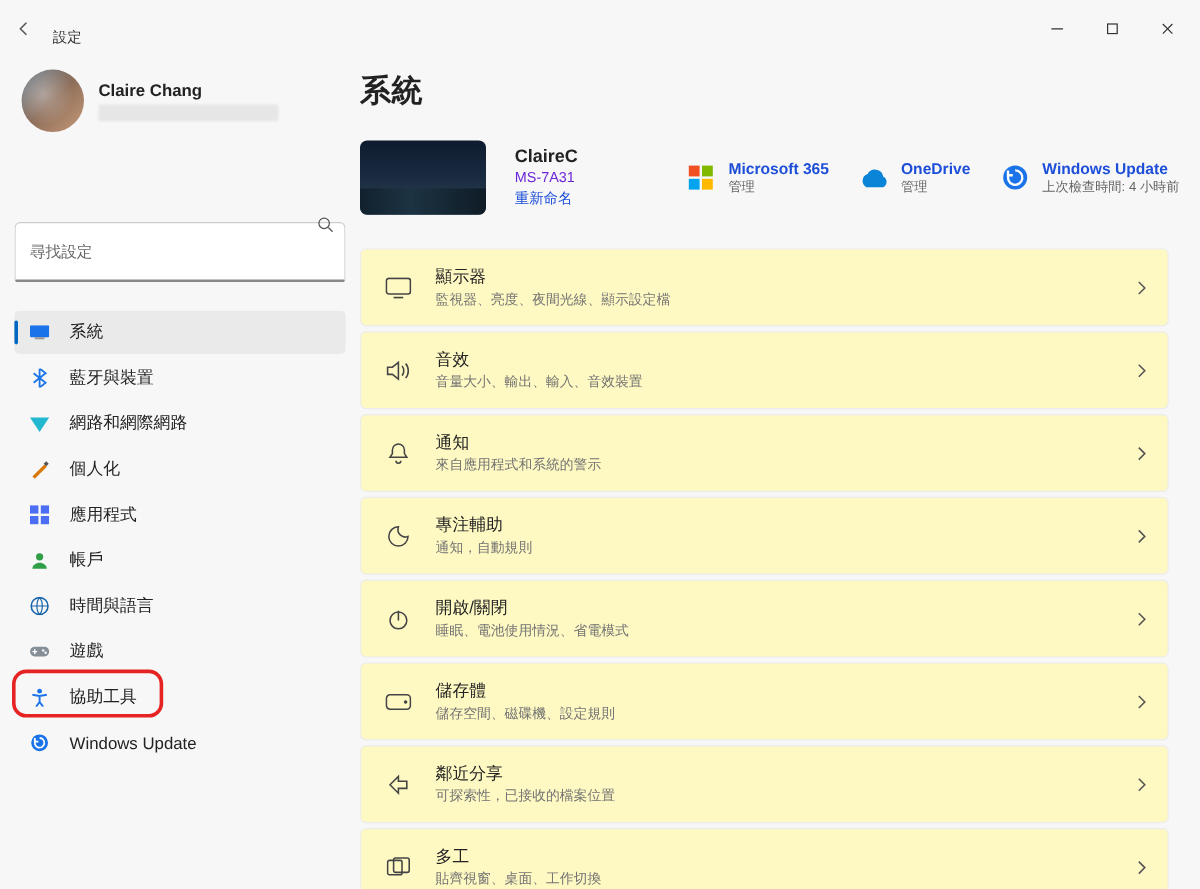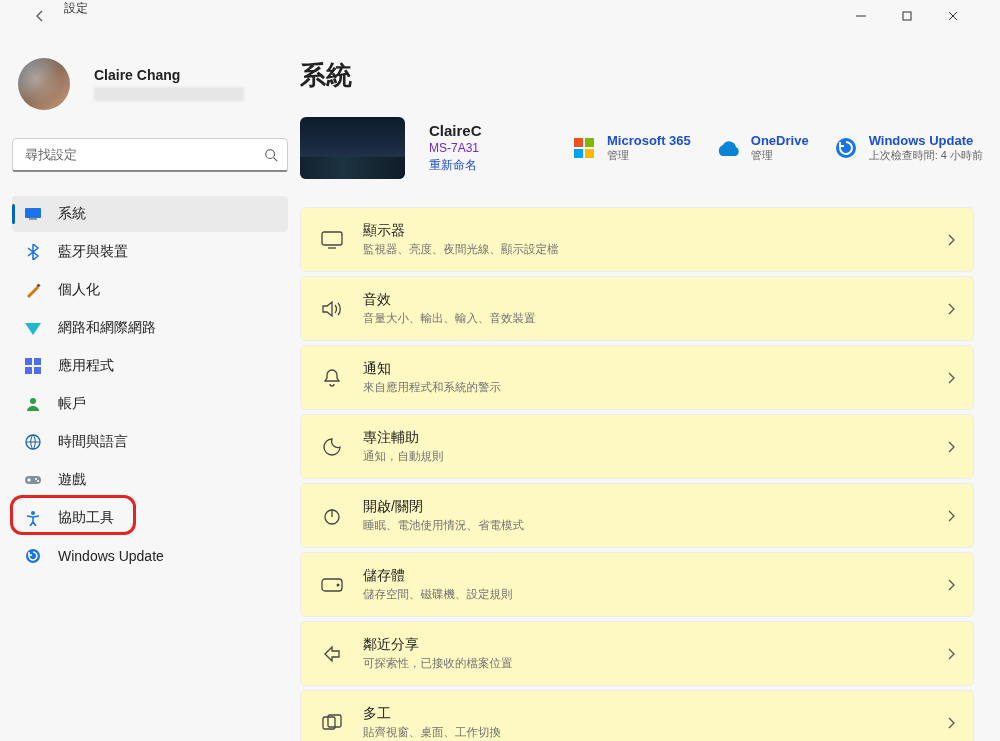--- a/index.html
+++ b/index.html
@@ -1,33 +1,33 @@
 <!DOCTYPE html>
 <html><head>
 <meta charset="utf-8">
 <style>
 * { box-sizing: border-box; margin: 0; padding: 0; font-family: "Segoe UI", "Microsoft JhengHei", sans-serif; }
 body { width: 1000px; height: 741px; background: #f7f7f7; overflow: hidden; }
 
-.titlebar { display: flex; align-items: flex-start; height: 40px; padding: 0 24px; }
+.titlebar { display: flex; align-items: flex-end; height: 40px; padding: 0 4px; }
 .back-btn { width: 32px; height: 32px; display: flex; align-items: center; justify-content: center; cursor: pointer; border-radius: 4px; }
 .title { font-size: 12px; color: #333; margin-left: 8px; }
 .win-controls { margin-left: auto; display: flex; }
 .win-btn { width: 46px; height: 32px; display: flex; align-items: center; justify-content: center; cursor: pointer; }
 
 .layout { display: flex; height: calc(741px - 40px); }
 .sidebar { width: 300px; padding: 10px 12px 0 12px; display: flex; flex-direction: column; }
-.user-block { display: flex; align-items: center; gap: 24px; padding: 8px 6px 14px 6px; }
+.user-block { display: flex; align-items: center; gap: 12px; padding: 8px 6px 14px 6px; }
 .avatar { width: 52px; height: 52px; border-radius: 50%; background: linear-gradient(135deg, #6b7c8a 0%, #8d6e5a 50%, #c99a78 100%); overflow: hidden; position: relative; }
 .avatar::after { content:""; position:absolute; inset:0; background: radial-gradient(circle at 35% 40%, rgba(255,255,255,.35), transparent 55%); }
 .user-name { font-size: 14px; font-weight: 600; color: #222; }
 .user-sub { width: 150px; height: 14px; background: #e6e6e6; margin-top: 4px; border-radius: 2px; filter: blur(1px); }
 
 .search-wrap { position: relative; margin: 14px 0 24px 0; }
-.search-input { width: 100%; height: 34px; border: 1px solid #ccc; border-bottom: 2px solid #888; border-radius: 5px 5px 3px 3px; padding: 0 34px 0 12px; font-size: 13px; background: #fff; color: #333; }
+.search-input { width: 100%; height: 50px; border: 1px solid #ccc; border-bottom: 2px solid #888; border-radius: 5px 5px 3px 3px; padding: 0 34px 0 12px; font-size: 13px; background: #fff; color: #333; margin-top: 47px; }
 .search-input::placeholder { color: #666; }
 .search-icon { position: absolute; right: 10px; top: 50%; transform: translateY(-50%); color: #555; }
 
 .nav { list-style: none; display: flex; flex-direction: column; gap: 2px; }
 .nav-item { display: flex; align-items: center; gap: 16px; padding: 8px 12px; border-radius: 4px; font-size: 14px; color: #222; cursor: pointer; position: relative; height: 36px; }
 .nav-item.selected { background: #eaeaea; }
 .nav-item.selected::before { content: ""; position: absolute; left: 0; top: 8px; bottom: 8px; width: 3px; background: #0067c0; border-radius: 2px; }
 .nav-ico { width: 18px; height: 18px; display: flex; align-items: center; justify-content: center; flex: 0 0 18px; }
 
 .highlight-box { position: absolute; border: 3px solid #e62323; border-radius: 12px; pointer-events: none; }
@@ -120,34 +120,34 @@
       <li class="nav-item">
         <span class="nav-ico">
             <svg width="14" height="16" viewBox="0 0 14 16">
               <path d="M7 0v16l5-4-10-8m0 8 10-8-5-4" fill="none" stroke="#1a73e8" stroke-width="1.5"></path>
             </svg>
           </span>
         <span>藍牙與裝置</span>
       </li>
       <li class="nav-item">
         <span class="nav-ico">
+            <svg width="16" height="14" viewBox="0 0 16 14">
+              <path d="M8 14 0 2h16z" fill="#22b8cf"></path>
+            </svg>
+          </span>
+        <span>網路和網際網路</span>
+      </li>
+      <li class="nav-item">
+        <span class="nav-ico">
             <svg width="16" height="16" viewBox="0 0 16 16">
               <path d="M2 14 12 4l2 2L4 16z" fill="#d97706"></path>
               <rect x="12" y="2" width="3" height="3" fill="#555" transform="rotate(45 13.5 3.5)"></rect>
             </svg>
           </span>
         <span>個人化</span>
-      </li>
-      <li class="nav-item">
-        <span class="nav-ico">
-            <svg width="16" height="14" viewBox="0 0 16 14">
-              <path d="M8 14 0 2h16z" fill="#22b8cf"></path>
-            </svg>
-          </span>
-        <span>網路和網際網路</span>
       </li>
       <li class="nav-item">
         <span class="nav-ico">
             <svg width="16" height="16" viewBox="0 0 16 16">
               <rect x="0" y="0" width="7" height="7" fill="#4c6ef5"></rect>
               <rect x="9" y="0" width="7" height="7" fill="#4c6ef5"></rect>
               <rect x="0" y="9" width="7" height="7" fill="#4c6ef5"></rect>
               <rect x="9" y="9" width="7" height="7" fill="#4c6ef5"></rect>
             </svg>
           </span>

